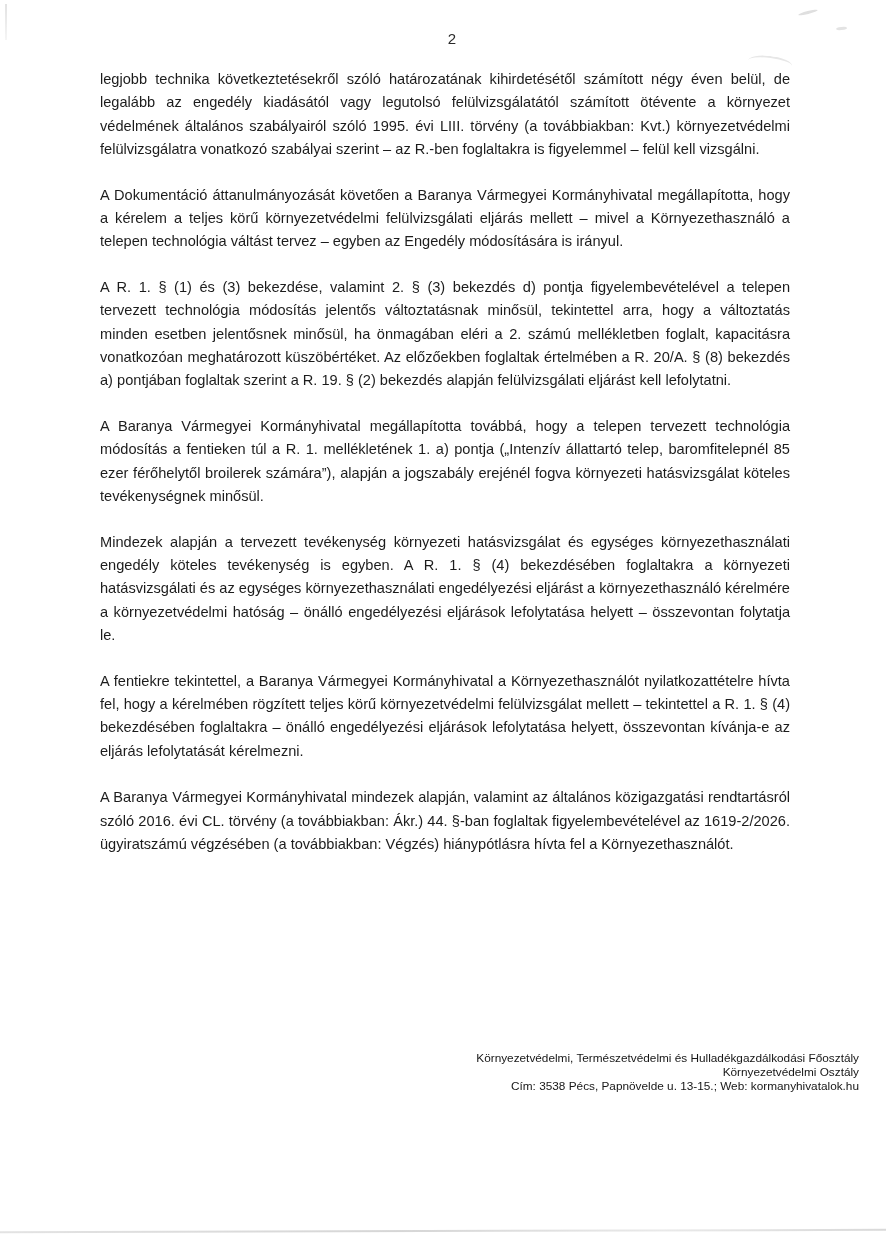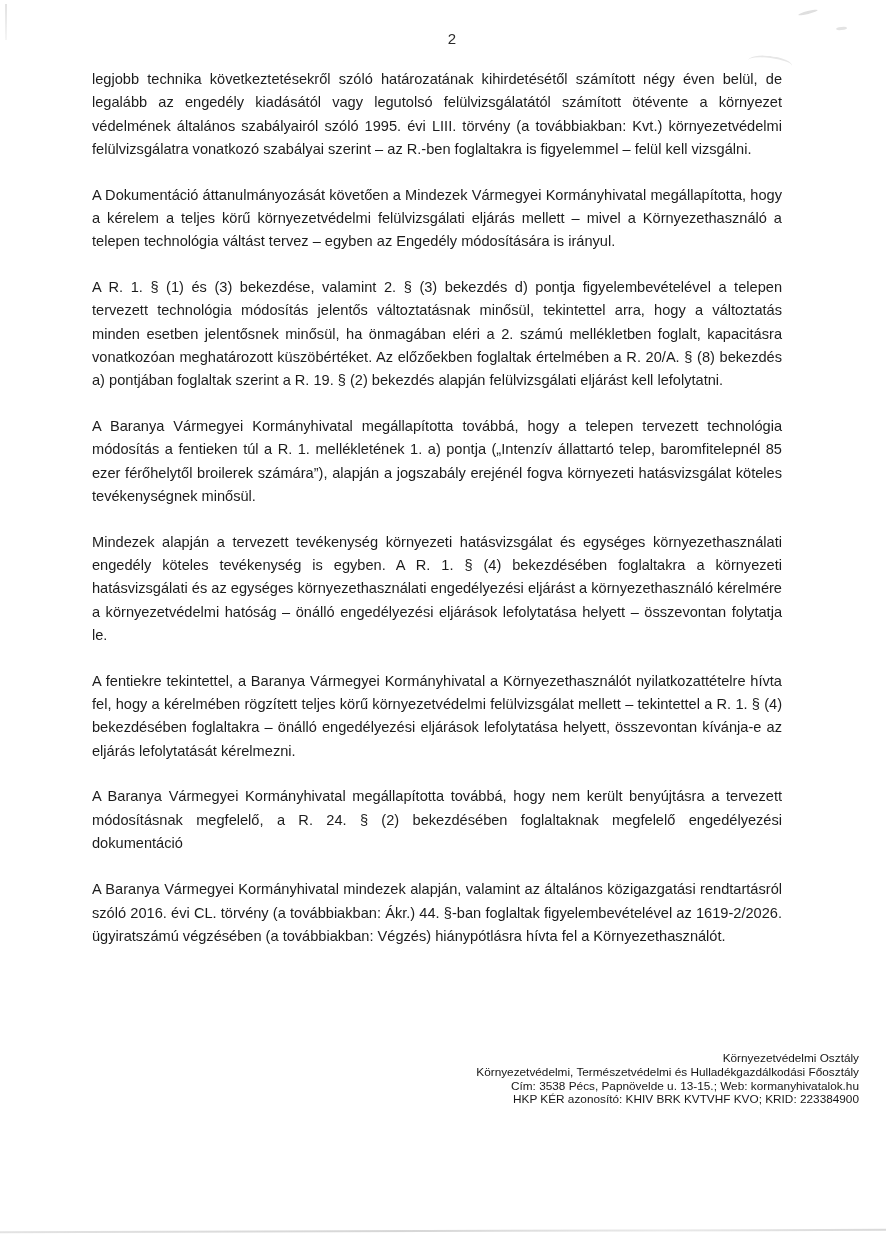--- a/index.html
+++ b/index.html
@@ -16,21 +16,21 @@
   .page-number {
     position: absolute;
     top: 30px; left: 404px; width: 96px;
     text-align: center;
     font-size: 15px;
     color: #2a2a2a;
   }
 
   .content {
     position: absolute;
-    left: 92px; top: 68px; width: 690px;
+    left: 100px; top: 68px; width: 690px;
     font-size: 14.6px;
     line-height: 23.4px;
     text-align: justify;
     color: #1c1c1c;
   }
   .content p { margin: 0 0 22px 0; }
   .content p:last-child { margin-bottom: 0; margin-top: 23px; }
 
   .footer {
     position: absolute;
@@ -68,34 +68,32 @@
 </style>
 </head>
 <body>
 
 <div class="page">
 
   <div class="page-number">2</div>
 
   <div class="content">
     <p>legjobb technika következtetésekről szóló határozatának kihirdetésétől számított négy éven belül, de legalább az engedély kiadásától vagy legutolsó felülvizsgálatától számított ötévente a környezet védelmének általános szabályairól szóló 1995. évi LIII. törvény (a továbbiakban: Kvt.) környezetvédelmi felülvizsgálatra vonatkozó szabályai szerint – az R.-ben foglaltakra is figyelemmel – felül kell vizsgálni.</p>
-    <p>A Dokumentáció áttanulmányozását követően a Mindezek Vármegyei Kormányhivatal megállapította, hogy a kérelem a teljes körű környezetvédelmi felülvizsgálati eljárás mellett – mivel a Környezethasználó a telepen technológia váltást tervez – egyben az Engedély módosítására is irányul.</p>
+    <p>A Dokumentáció áttanulmányozását követően a Baranya Vármegyei Kormányhivatal megállapította, hogy a kérelem a teljes körű környezetvédelmi felülvizsgálati eljárás mellett – mivel a Környezethasználó a telepen technológia váltást tervez – egyben az Engedély módosítására is irányul.</p>
     <p>A R. 1. § (1) és (3) bekezdése, valamint 2. § (3) bekezdés d) pontja figyelembevételével a telepen tervezett technológia módosítás jelentős változtatásnak minősül, tekintettel arra, hogy a változtatás minden esetben jelentősnek minősül, ha önmagában eléri a 2. számú mellékletben foglalt, kapacitásra vonatkozóan meghatározott küszöbértéket. Az előzőekben foglaltak értelmében a R. 20/A. § (8) bekezdés a) pontjában foglaltak szerint a R. 19. § (2) bekezdés alapján felülvizsgálati eljárást kell lefolytatni.</p>
     <p>A Baranya Vármegyei Kormányhivatal megállapította továbbá, hogy a telepen tervezett technológia módosítás a fentieken túl a R. 1. mellékletének 1. a) pontja („Intenzív állattartó telep, baromfitelepnél 85 ezer férőhelytől broilerek számára”), alapján a jogszabály erejénél fogva környezeti hatásvizsgálat köteles tevékenységnek minősül.</p>
     <p>Mindezek alapján a tervezett tevékenység környezeti hatásvizsgálat és egységes környezethasználati engedély köteles tevékenység is egyben. A R. 1. § (4) bekezdésében foglaltakra a környezeti hatásvizsgálati és az egységes környezethasználati engedélyezési eljárást a környezethasználó kérelmére a környezetvédelmi hatóság – önálló engedélyezési eljárások lefolytatása helyett – összevontan folytatja le.</p>
     <p>A fentiekre tekintettel, a Baranya Vármegyei Kormányhivatal a Környezethasználót nyilatkozattételre hívta fel, hogy a kérelmében rögzített teljes körű környezetvédelmi felülvizsgálat mellett – tekintettel a R. 1. § (4) bekezdésében foglaltakra – önálló engedélyezési eljárások lefolytatása helyett, összevontan kívánja-e az eljárás lefolytatását kérelmezni.</p>
-    <p>A Baranya Vármegyei Kormányhivatal megállapította továbbá, hogy nem került benyújtásra a tervezett módosításnak megfelelő, a R. 24. § (2) bekezdésében foglaltaknak megfelelő engedélyezési dokumentáció</p>
     <p>A Baranya Vármegyei Kormányhivatal mindezek alapján, valamint az általános közigazgatási rendtartásról szóló 2016. évi CL. törvény (a továbbiakban: Ákr.) 44. §-ban foglaltak figyelembevételével az 1619-2/2026. ügyiratszámú végzésében (a továbbiakban: Végzés) hiánypótlásra hívta fel a Környezethasználót.</p>
   </div>
 
   <div class="footer">
+    <div>Környezetvédelmi, Természetvédelmi és Hulladékgazdálkodási Főosztály</div>
     <div>Környezetvédelmi Osztály</div>
-    <div>Környezetvédelmi, Természetvédelmi és Hulladékgazdálkodási Főosztály</div>
     <div>Cím: 3538 Pécs, Papnövelde u. 13-15.; Web: kormanyhivatalok.hu</div>
-    <div>HKP KÉR azonosító: KHIV BRK KVTVHF KVO; KRID: 223384900</div>
   </div>
 
   <div class="artifact-left-line"></div>
   <div class="artifact-smudge-1"></div>
   <div class="artifact-smudge-2"></div>
   <div class="artifact-smudge-3"></div>
   <div class="artifact-bottom-line"></div>
 
 </div>
 

